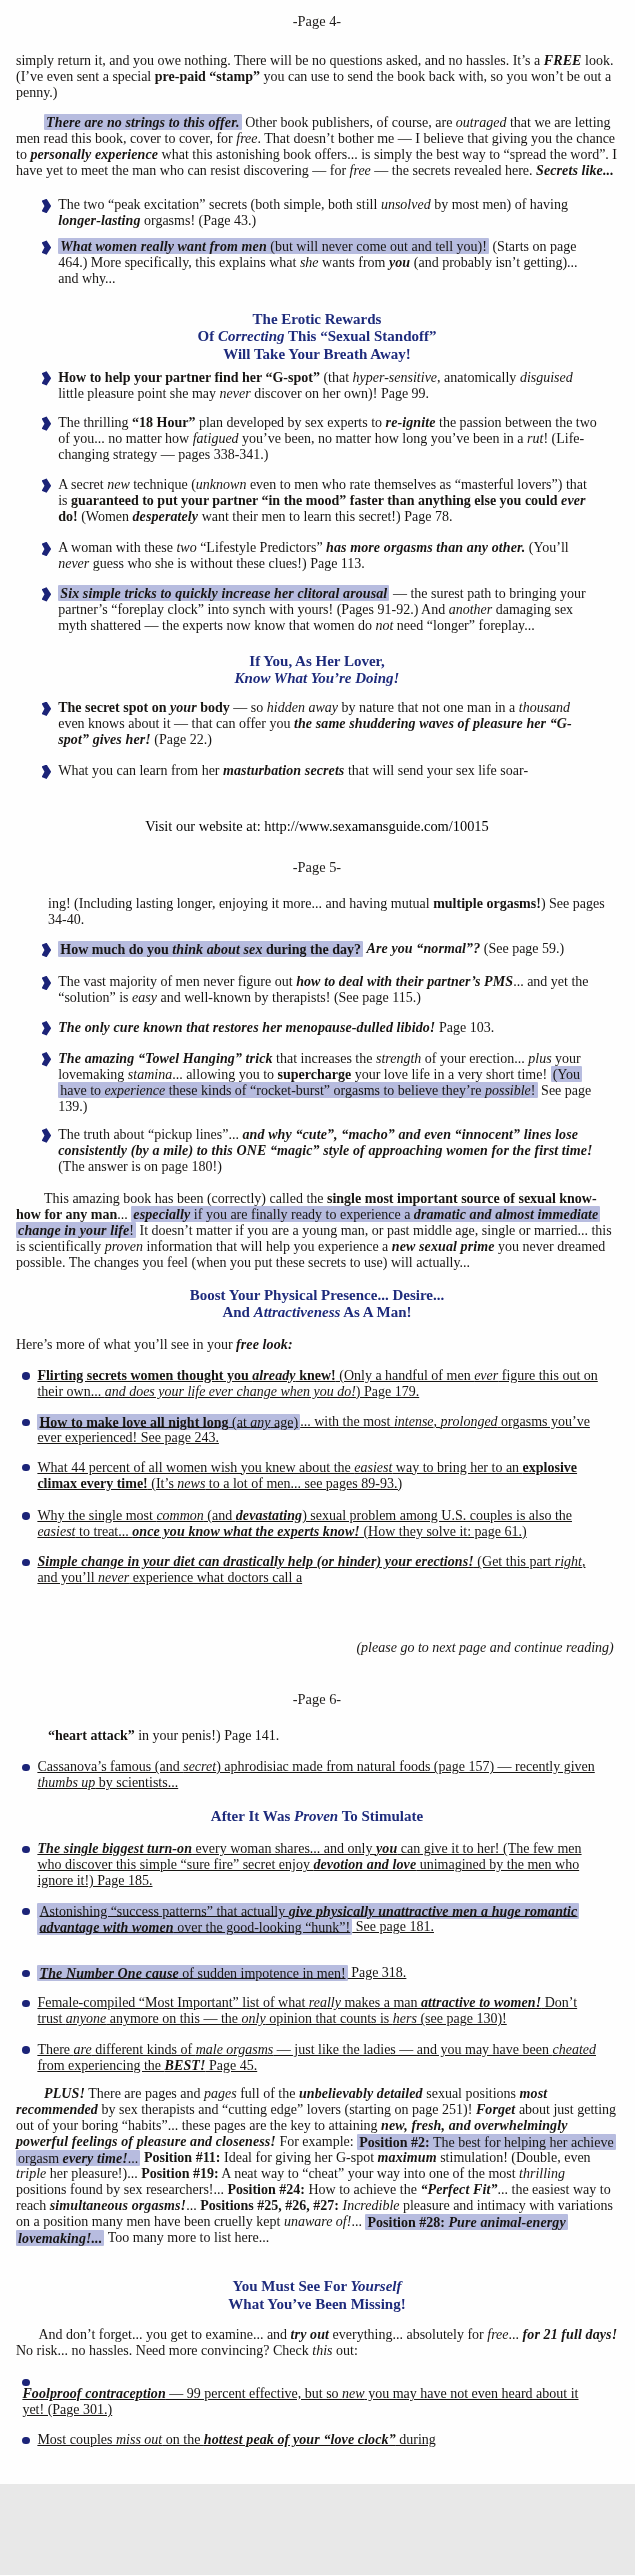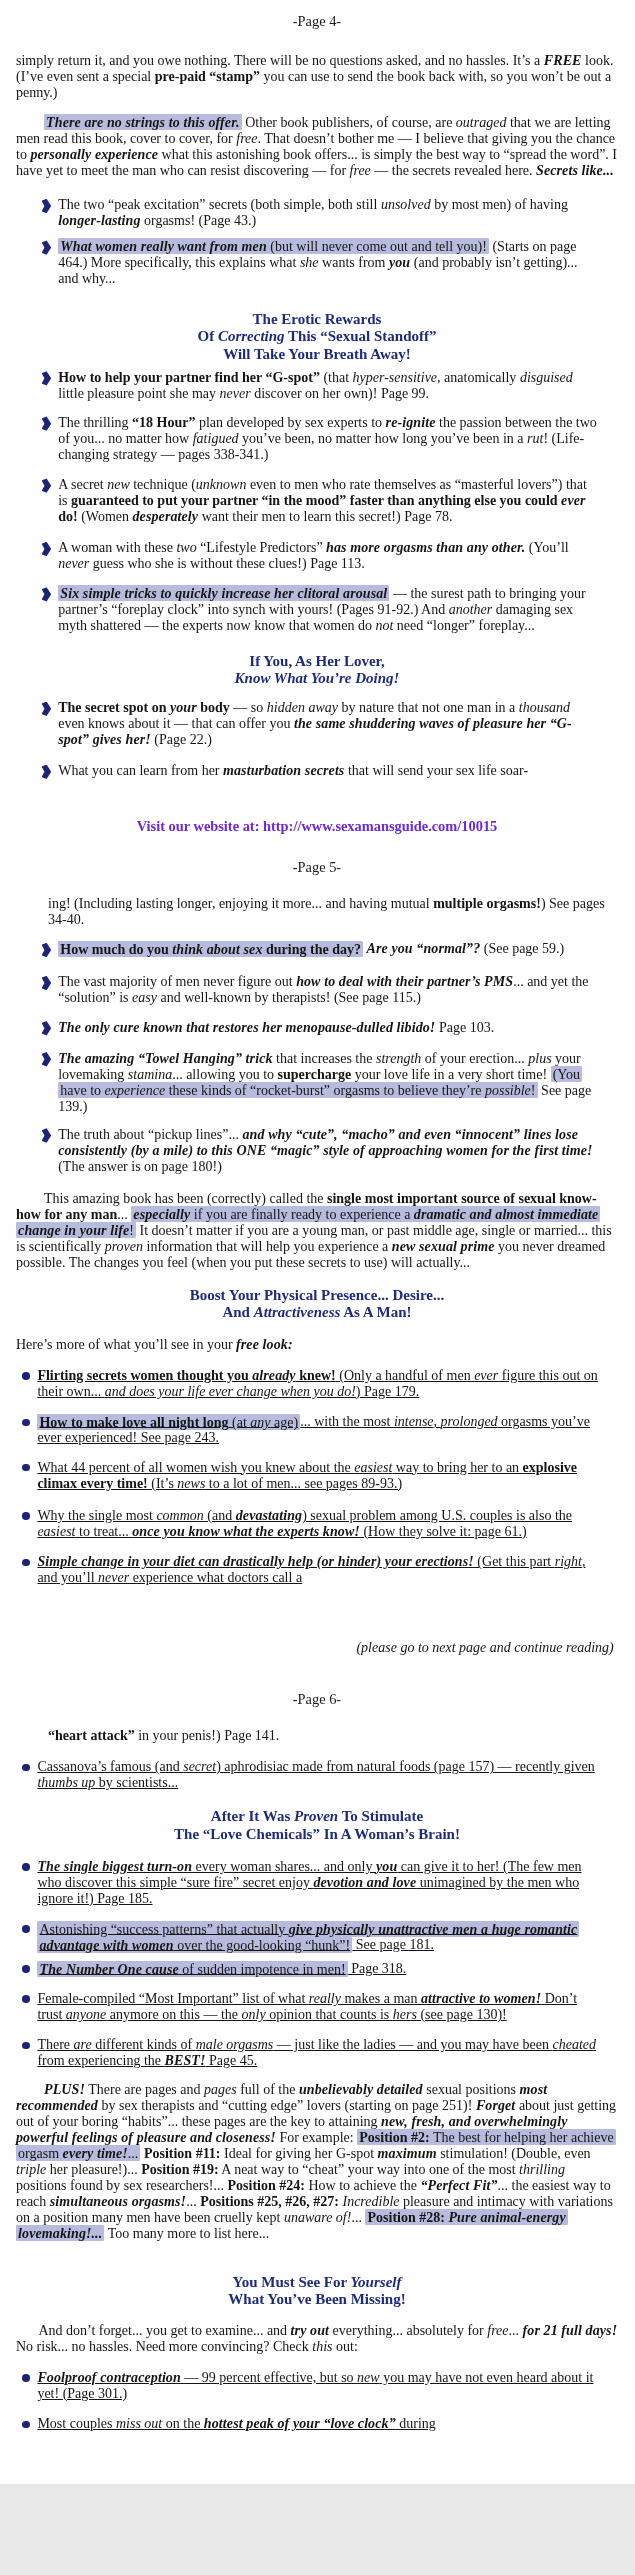--- a/index.html
+++ b/index.html
@@ -15,21 +15,21 @@
     width:636px;height:2484px;overflow:hidden;box-sizing:border-box;
     margin:0 auto;background:var(--bg);color:var(--ink);
     font-family:"Liberation Serif","DejaVu Serif",serif;
     font-size:14px;line-height:16px;
     padding:12.8px 18px 0 16px;
   }
   .center{text-align:center;}
   .page-label{font-size:14.4px;color:#1d1b19;}
   .para{margin:0;}
   .heading{color:var(--navy);font-weight:bold;font-size:15px;line-height:17.6px;text-align:center;}
-  .website{font-weight:bold;font-size:14.4px;text-align:center;color:#6d28d9;}
+  .website{font-weight:normal;font-size:14.4px;text-align:center;color:#000000;}
   .note{font-style:italic;text-align:right;padding-right:4.3px;font-size:14px;}
   .bullet{display:flex;align-items:flex-start;}
   .bullet.nibrow{padding-left:25.6px;padding-right:19px;}
   .bullet.dotrow{padding-left:6.4px;padding-right:19px;text-decoration:underline;}
   .nib{
     flex:0 0 auto;width:9.6px;height:14.4px;margin-top:1.6px;margin-right:7px;
     background:var(--bullet);
     clip-path:polygon(0% 14%, 52% 0%, 100% 50%, 52% 100%, 0% 86%, 30% 50%);
   }
   .dot{
@@ -182,34 +182,33 @@
 
   <p class="para cont-line" style="margin-top:21px;"><b>“heart attack”</b> in your penis!)  Page 141.</p>
 
   <div class="bullet dotrow" style="margin-top:15px;">
     <span class="dot"></span>
     <div class="bt">Cassanova’s famous (and <i>secret</i>) aphrodisiac made from natural foods (page 157) — recently given <i>thumbs up</i> by scientists...</div>
   </div>
 
   <div class="heading" style="margin-top:17px;">
     <div>After It Was <i>Proven</i> To Stimulate</div>
-    <div>The “Love Chemicals” In A Woman’s Brain!</div>
   </div>
 
   <div class="bullet dotrow" style="margin-top:15.4px;">
     <span class="dot"></span>
     <div class="bt"><b><i>The single biggest turn-on</i></b> every woman shares... and only <b><i>you</i></b> can give it to her! (The few men who discover this simple “sure fire” secret enjoy <b><i>devotion and love</i></b> unimagined by the men who ignore it!)  Page 185.</div>
   </div>
 
   <div class="bullet dotrow" style="margin-top:14px;">
     <span class="dot"></span>
     <div class="bt"><mark>Astonishing “success patterns” that actually <b><i>give physically unattractive men a huge romantic advantage with women</i></b> over the good-looking “hunk”!</mark> See page 181.</div>
   </div>
 
-  <div class="bullet dotrow" style="margin-top:8px;">
+  <div class="bullet dotrow" style="margin-top:30px;">
     <span class="dot"></span>
     <div class="bt"><mark><b><i>The Number One cause</i></b> of sudden impotence in men!</mark>  Page 318.</div>
   </div>
 
   <div class="bullet dotrow" style="margin-top:14px;">
     <span class="dot"></span>
     <div class="bt">Female-compiled  “Most Important” list of what <i>really</i> makes a man <b><i>attractive to women!</i></b>  Don’t trust <i>anyone</i> anymore on this — the <i>only</i> opinion that counts is <i>hers</i> (see page 130)!</div>
   </div>
 
   <div class="bullet dotrow" style="margin-top:14.4px;">
@@ -219,21 +218,21 @@
 
   <p class="para" style="margin-top:12.2px;text-indent:28px;"><b><i>PLUS!</i></b>  There are pages and <i>pages</i> full of the <b><i>unbelievably detailed</i></b> sexual positions <b><i>most recommended</i></b> by sex therapists and “cutting edge” lovers (starting on page 251)!  <b><i>Forget</i></b> about just getting out of your boring “habits”... these pages are the key to attaining <b><i>new, fresh, and overwhelmingly powerful feelings of pleasure and closeness!</i></b>  For example: <mark><b>Position #2:</b> The best for helping her achieve orgasm <b><i>every time!</i></b>...</mark> <b>Position #11:</b> Ideal for giving her G-spot <b><i>maximum</i></b> stimulation!  (Double, even <i>triple</i> her pleasure!)... <b>Position #19:</b> A neat way to “cheat” your way into one of the most <i>thrilling</i> positions found by sex researchers!... <b>Position #24:</b> How to achieve the <b><i>“Perfect Fit”</i></b>... the easiest way to reach <b><i>simultaneous orgasms!</i></b>... <b>Positions #25, #26, #27:</b> <i>Incredible</i> pleasure and intimacy with variations on a position many men have been cruelly kept <i>unaware of!</i>... <mark><b>Position #28:</b>  <b><i>Pure animal-energy lovemaking!...</i></b></mark> Too many more to list here...</p>
 
   <div class="heading" style="margin-top:32px;text-align:center;">
     <div>You Must See For <i>Yourself</i></div>
     <div>What You’ve Been Missing!</div>
   </div>
 
   <p class="para" style="margin-top:14px;text-indent:22.4px;">And don’t forget... you get to examine... and <b><i>try out</i></b> everything... absolutely for <i>free</i>... <b><i>for 21 full days!</i></b>  No risk... no hassles.  Need more convincing?  Check <i>this</i> out:</p>
 
-  <div class="bullet dotrow" style="margin-top:15px;">
+  <div class="bullet dotrow" style="margin-top:15px;flex-direction:column;">
     <span class="dot"></span>
     <div class="bt"><b><i>Foolproof contraception</i></b> — 99 percent effective, but so <i>new</i> you may have not even heard about it yet!  (Page 301.)</div>
   </div>
 
   <div class="bullet dotrow" style="margin-top:14.4px;">
     <span class="dot"></span>
     <div class="bt">Most couples <i>miss out</i> on the <b><i>hottest peak of your “love clock”</i></b> during</div>
   </div>
 
 </div>

